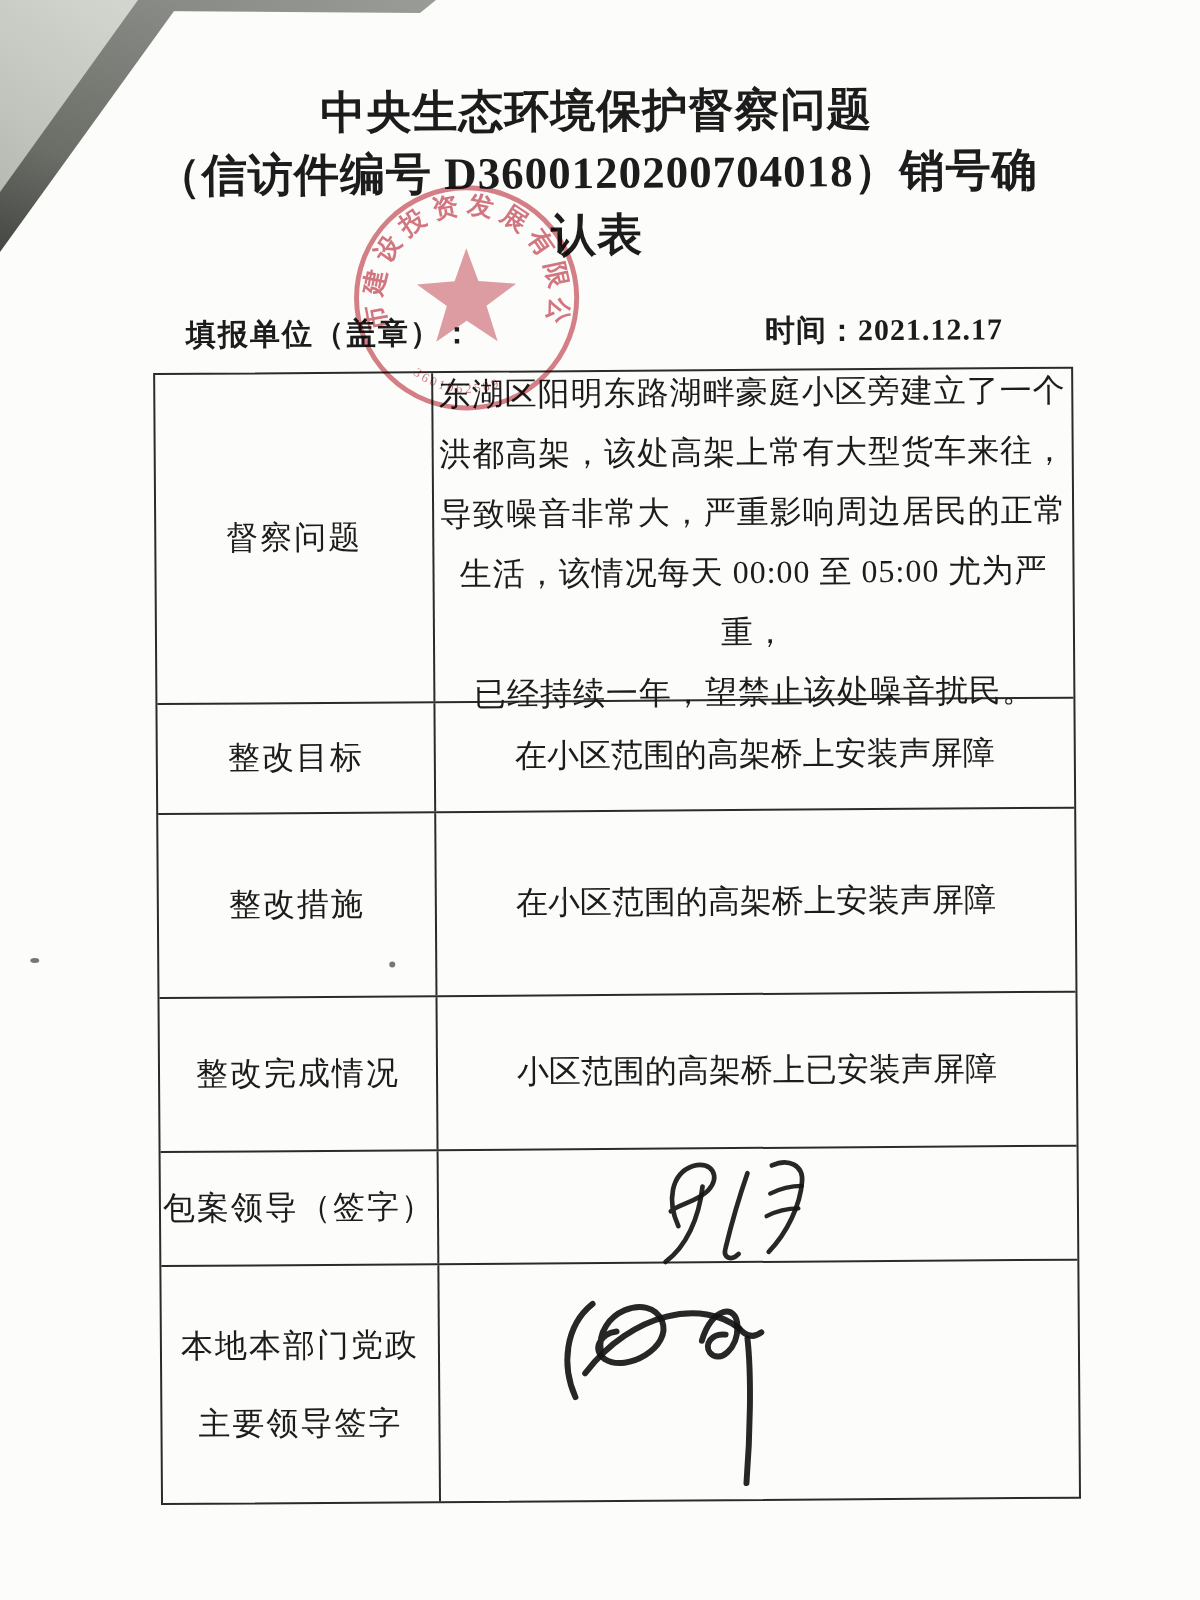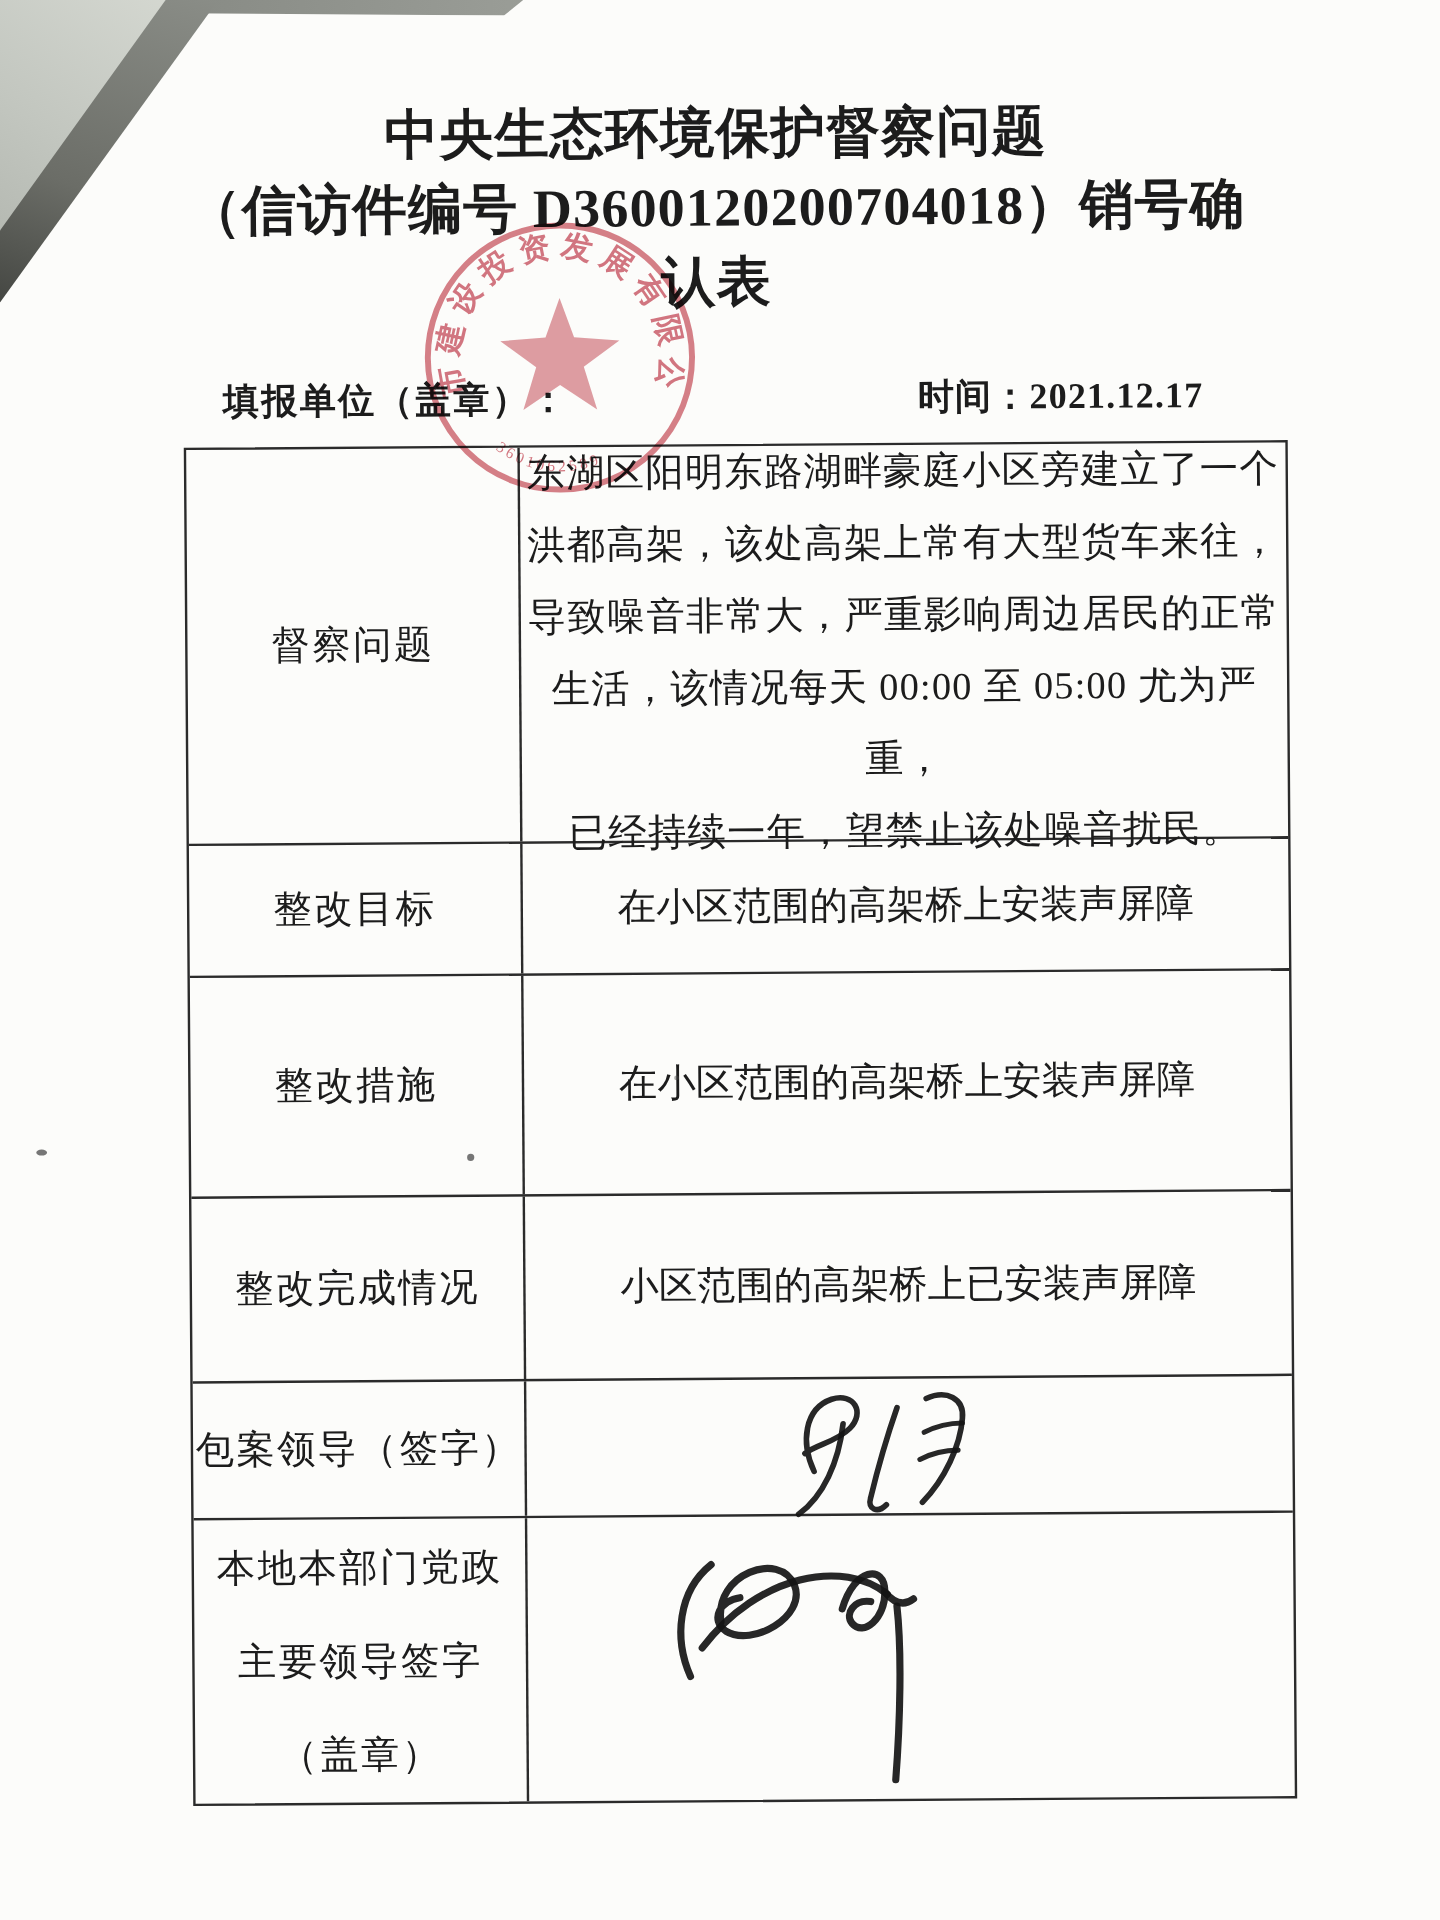--- a/index.html
+++ b/index.html
@@ -137,21 +137,20 @@
           <path d="M136,52 C148,46 160,44 170,44" stroke-width="4.5"></path>
           <path d="M132,76 C144,70 156,68 166,68" stroke-width="4.5"></path>
         </svg>
       </div>
     </div>
 
     <div class="row r6">
       <div class="cell-label label-multiline">
         <div>本地本部门党政</div>
         <div>主要领导签字</div>
-        <div>（盖章）</div>
       </div>
       <div class="cell-value">
 
         <svg class="sig" style="left:95px;top:16px;width:330px;height:218px;" viewBox="0 0 320 220">
           <path d="M34,118 C20,86 24,46 52,24" stroke-width="6"></path>
           <path d="M60,72 C54,32 110,12 122,42 C132,68 86,94 64,80 C50,70 60,54 76,52" stroke-width="6"></path>
           <path d="M44,94 C92,32 164,20 200,50" stroke-width="6"></path>
           <path d="M162,62 C172,28 198,24 198,48 C198,70 180,86 170,74 C164,66 172,54 186,56" stroke-width="6"></path>
           <path d="M198,48 C206,58 214,60 222,54" stroke-width="6"></path>
           <path d="M208,60 C212,98 210,158 206,206" stroke-width="6"></path>

